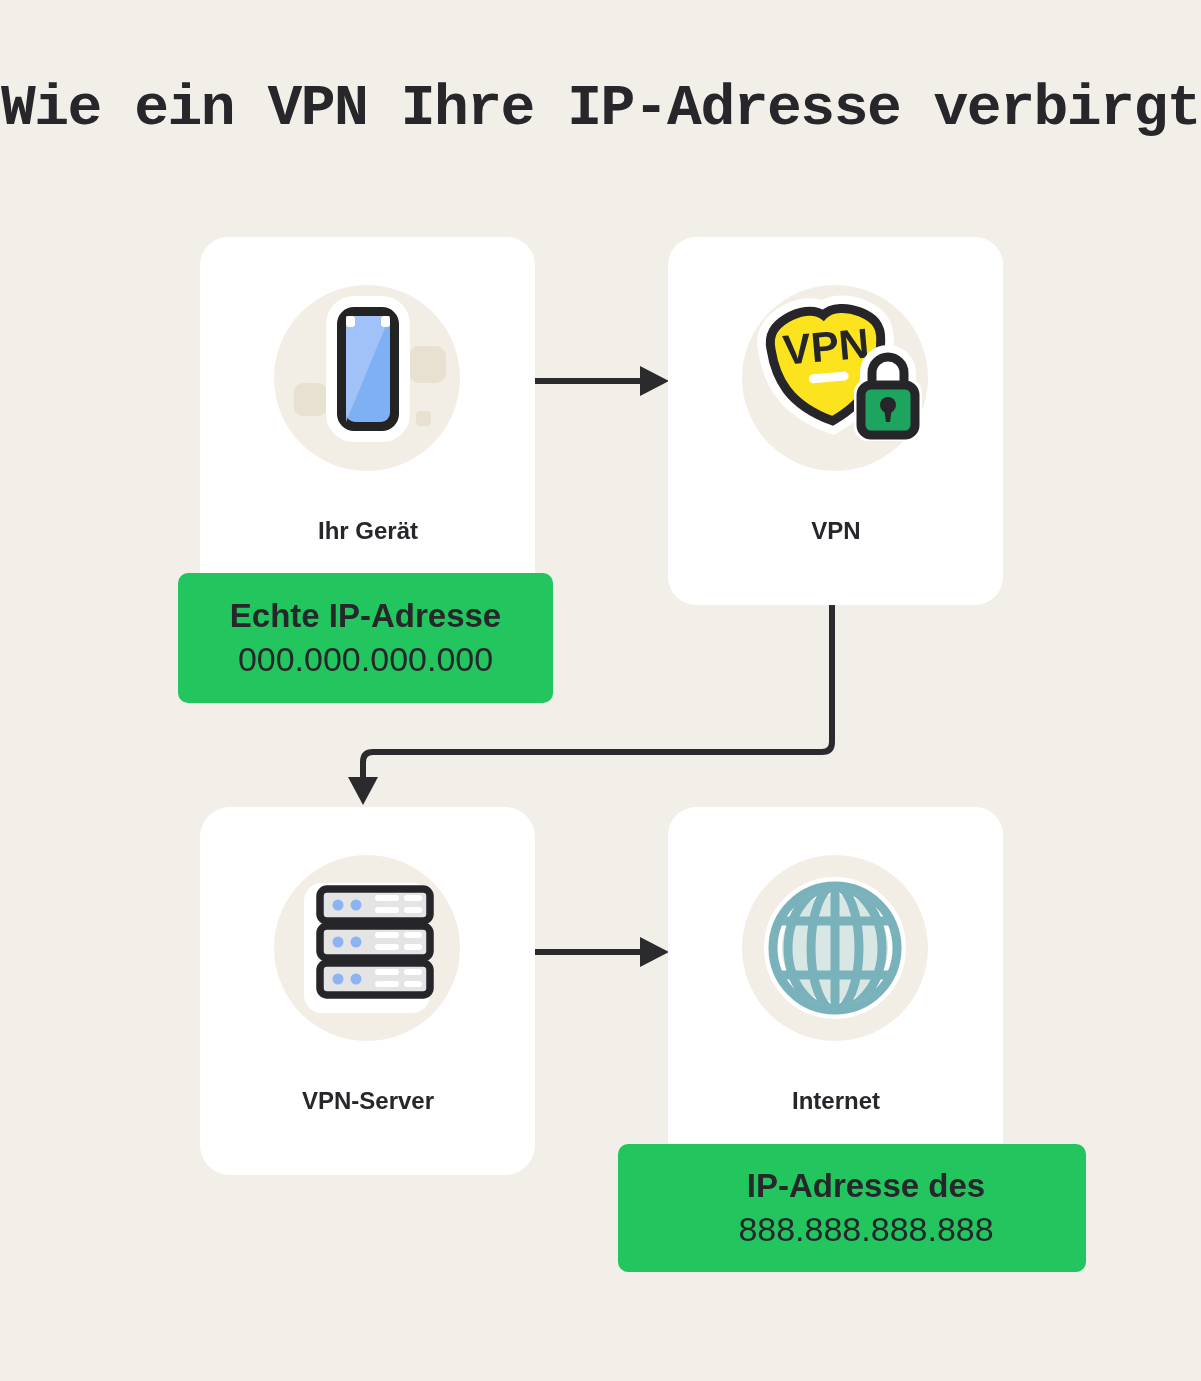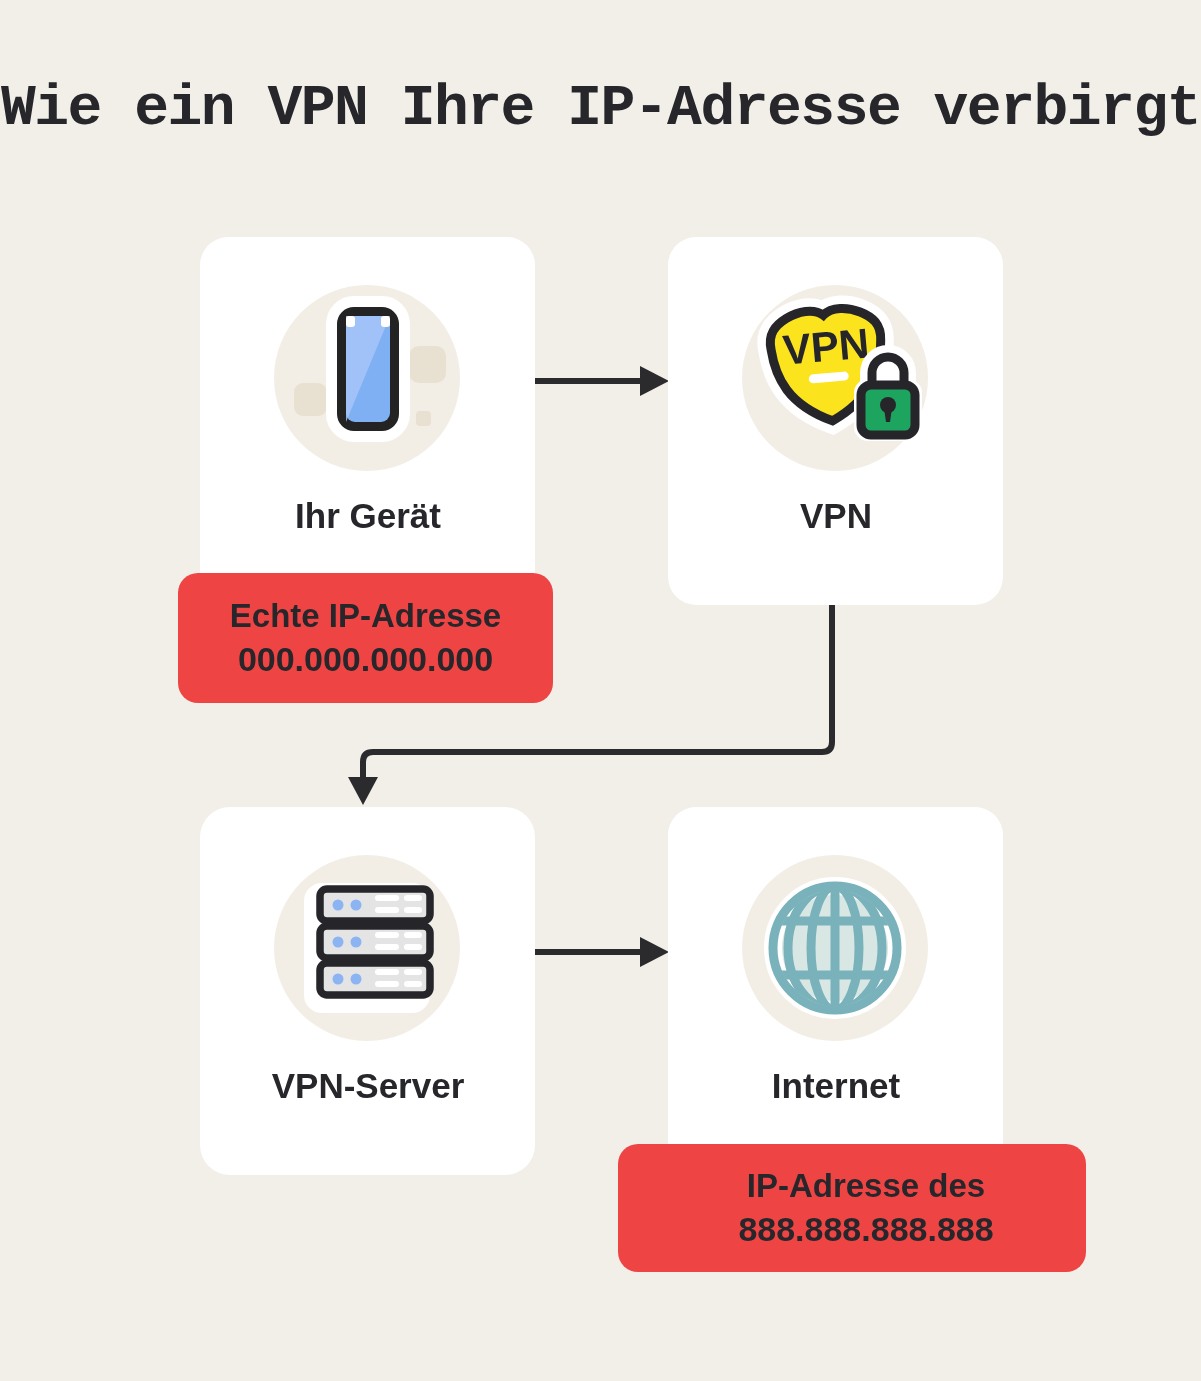--- a/index.html
+++ b/index.html
@@ -21,32 +21,32 @@
   .card-1{left:200px;top:237px;}
   .card-2{left:668px;top:237px;}
   .card-3{left:200px;top:807px;border-radius:30px;}
   .card-4{left:668px;top:807px;}
   .icon-circle{
     position:absolute;left:74px;top:48px;width:186px;height:186px;
     border-radius:50%;background:#f3eee5;
   }
   .icon-circle svg{position:absolute;left:0;top:0;}
   .card-label{
-    position:absolute;left:0;top:259px;width:336px;
-    text-align:center;font-size:35px;font-weight:700;color:#26262b;
+    position:absolute;left:0;top:280px;width:336px;
+    text-align:center;font-size:24px;font-weight:700;color:#26262b;
   }
   .badge{
-    position:absolute;background:#ef4444;border-radius:20px;
+    position:absolute;background:#22c55e;border-radius:10px;
     display:flex;flex-direction:column;align-items:center;justify-content:center;
     gap:5px;text-align:left;
   }
   .badge-1{left:178px;top:573px;width:375px;height:130px;}
   .badge-2{left:618px;top:1144px;width:440px;height:128px;padding-left:28px;}
   .badge-line1{font-size:33px;font-weight:700;color:#26262b;}
-  .badge-line2{font-size:34px;font-weight:700;color:#26262b;}
+  .badge-line2{font-size:34px;font-weight:400;color:#26262b;}
   .connectors{
     position:absolute;left:0;top:0;width:1201px;height:1381px;
     pointer-events:none;
   }
 </style>
 </head>
 <body>
 
 <h1 class="page-title">Wie ein VPN Ihre IP-Adresse verbirgt</h1>
 

